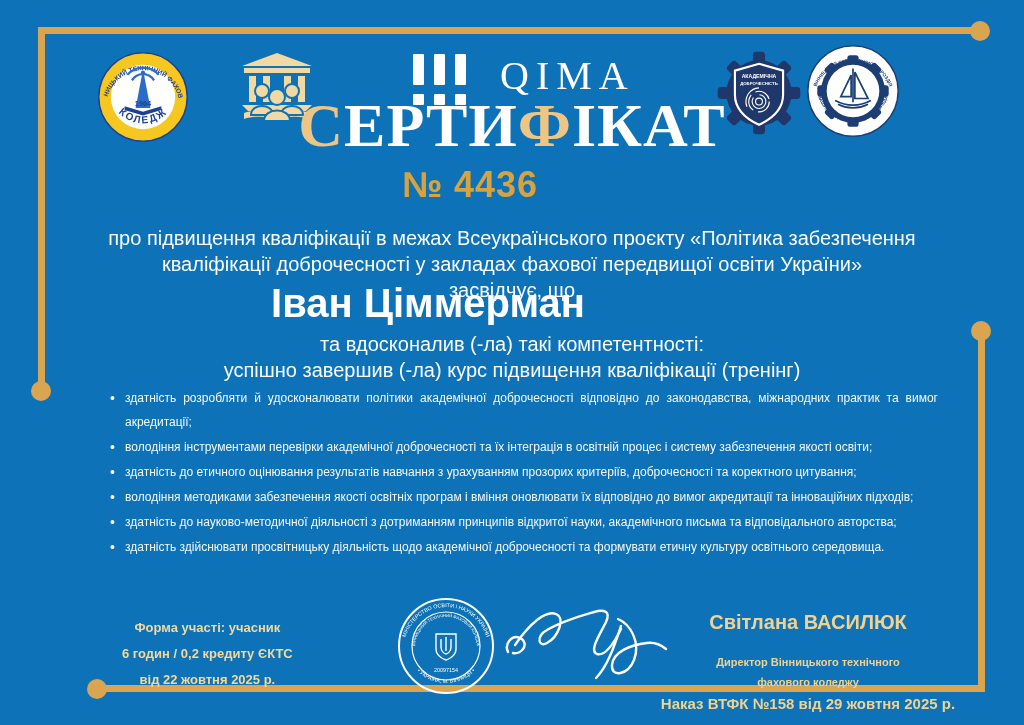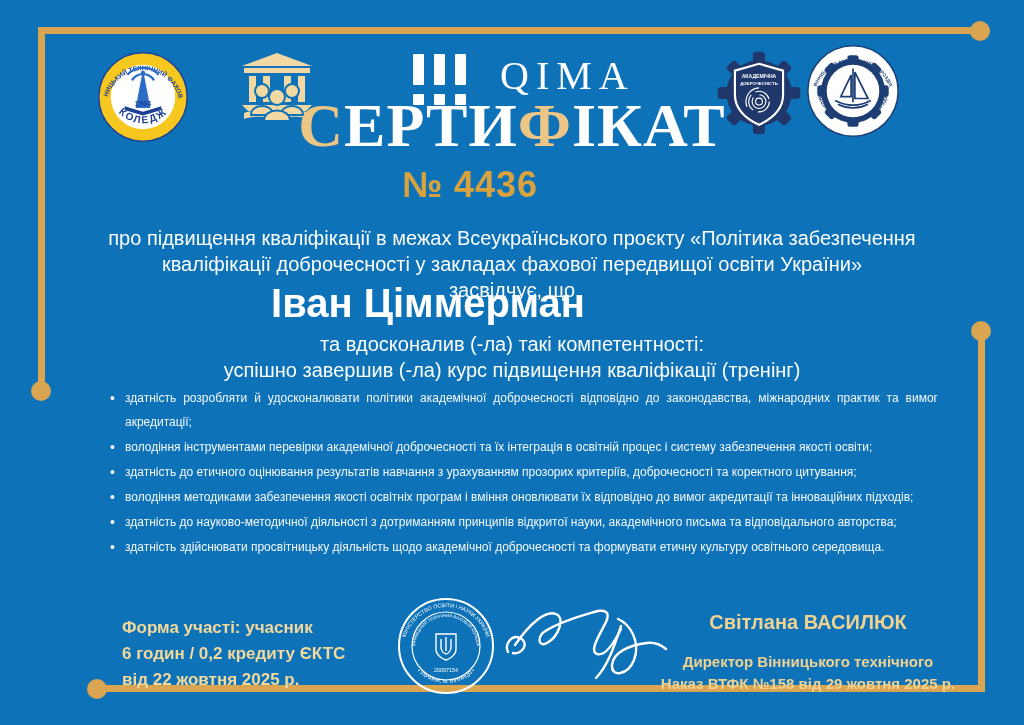--- a/index.html
+++ b/index.html
@@ -47,30 +47,30 @@
   }
   .competencies li{
     position:relative;padding-left:17px;text-align:justify;margin-bottom:1px;
   }
   .competencies li::before{
     content:"•";position:absolute;left:2px;top:0;font-size:14px;color:#f3f8fc;
   }
   
   .participation{
     position:absolute;left:122px;top:615px;
-    font-size:17px;font-weight:700;color:#f3d99c;line-height:26px;
+    font-size:13px;font-weight:700;color:#f3d99c;line-height:26px;text-align:center;
   }
   .stamp{position:absolute;left:396px;top:596px;width:100px;height:100px;}
   .signature{position:absolute;left:500px;top:592px;width:185px;height:100px;}
   .signatory{
     position:absolute;left:628px;top:611px;width:360px;text-align:center;
     color:#f0d292;font-weight:700;
   }
   .signatory .name{font-size:20px;margin-bottom:18px;}
-  .signatory .role{font-size:15px;line-height:20px;}
+  .signatory .role{font-size:11px;line-height:20px;}
   .signatory .order{font-size:15px;line-height:20px;margin-top:2px;}
   .qima{
     position:absolute;left:500px;top:52px;
     font-family:"Liberation Serif",serif;font-weight:400;font-size:40px;
     color:#ffffff;letter-spacing:7px;
   }
 </style>
 </head>
 <body>
 
@@ -254,14 +254,15 @@
     <path d="M8 60 C4 52 12 42 20 46 C30 51 22 63 13 61"></path>
     <path d="M15 53 C30 31 46 18 56 22 C66 26 58 45 47 51 C38 56 36 44 47 38 C62 29 80 24 94 20 C104 17 111 19 106 30 C99 44 89 59 97 62 C106 65 115 49 121 37"></path>
     <path d="M118 27 C130 32 141 50 134 68 C128 83 111 86 112 73 C113 60 130 53 147 51 C155 50 161 53 166 57"></path>
     <path d="M121 34 C115 52 108 74 96 86"></path>
   </g>
 </svg>
 
 <div class="signatory">
   <div class="name">Світлана ВАСИЛЮК</div>
   <div class="role">Директор Вінницького технічного</div>
+  <div class="role">фахового коледжу</div>
   <div class="order">Наказ ВТФК №158 від 29 жовтня 2025 р.</div>
 </div>
 
 </body></html>

